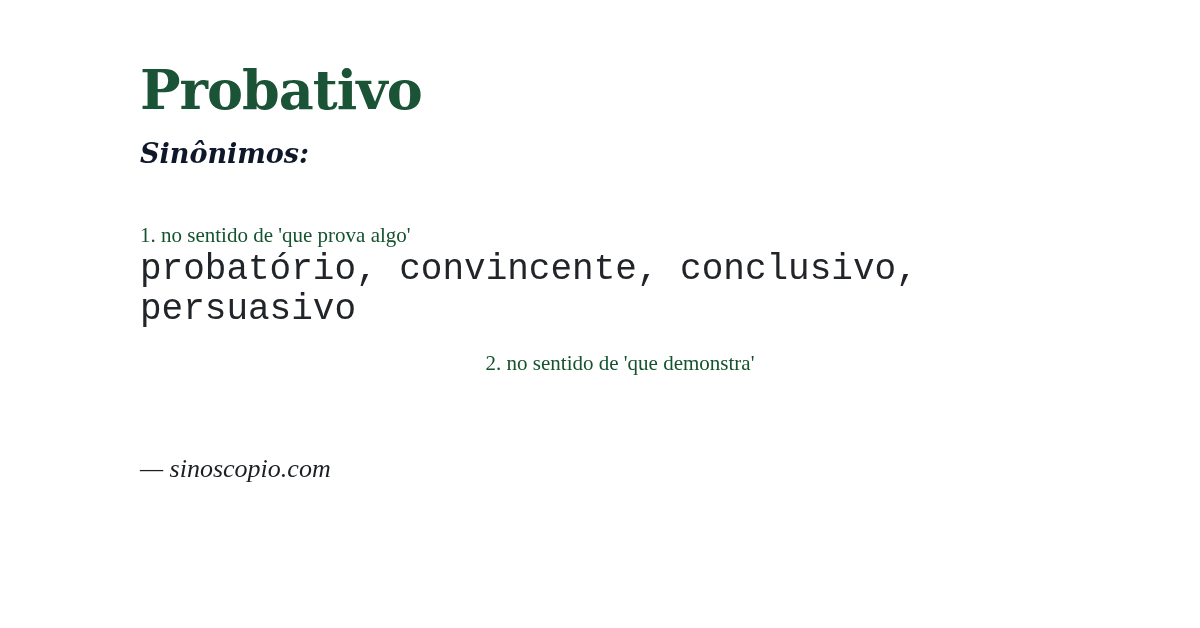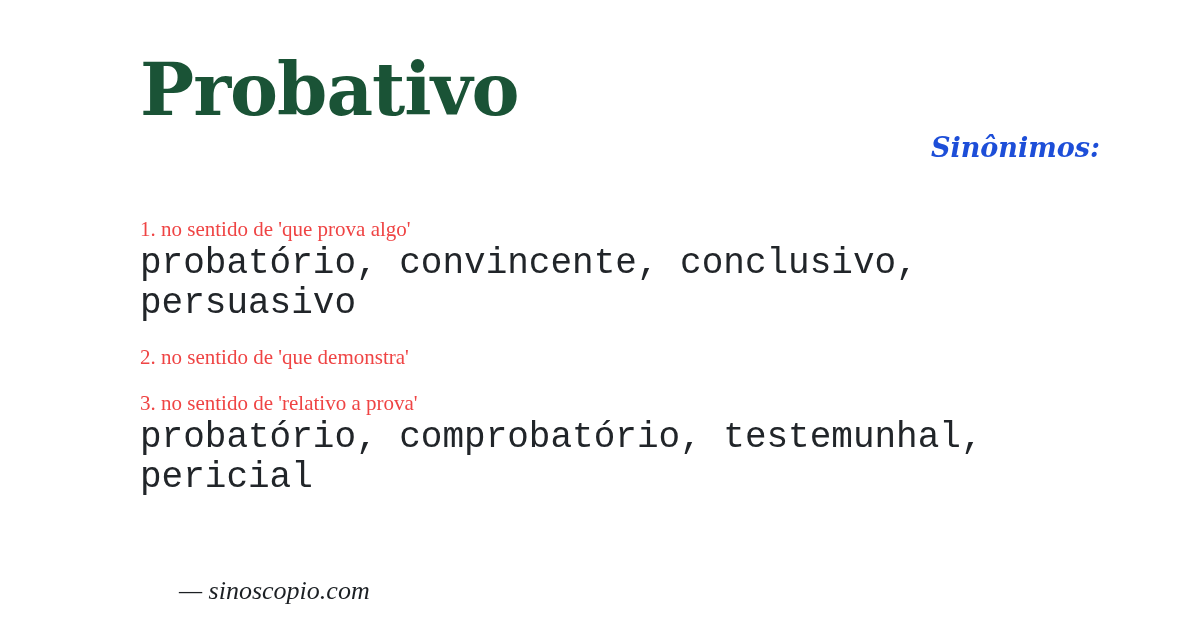--- a/index.html
+++ b/index.html
@@ -13,67 +13,66 @@
     width: 1200px;
     height: 628px;
     background: #ffffff;
     overflow: hidden;
     padding: 58px 100px 0 140px;
     font-family: "Liberation Serif", "DejaVu Serif", serif;
   }
 
   .word-title {
     font-family: "DejaVu Serif", "Liberation Serif", serif;
-    font-size: 72px;
+    font-size: 54px;
     line-height: 64px;
     font-weight: 700;
     letter-spacing: -1px;
     color: #1a5336;
   }
 
   .synonyms-heading {
     font-family: "DejaVu Serif", "Liberation Serif", serif;
     font-size: 27px;
     line-height: 36px;
     font-weight: 700;
     font-style: italic;
-    color: #1d4ed8;
-    margin-top: 8px;
-    text-align: right;
+    color: #0f172a;
+    margin-top: 14px;
   }
 
   .senses {
     margin-top: 50px;
   }
 
   .sense + .sense {
     margin-top: 20px;
+    text-align: center;
   }
 
   .sense-label {
     font-size: 21px;
     line-height: 26px;
-    color: #ef4444;
+    color: #14532d;
   }
 
   .sense-synonyms {
     font-size: 36px;
     line-height: 40px;
     margin-top: 2px;
     color: #212529;
     font-family: Liberation Mono, monospace;
   }
 
   .attribution {
     margin-top: 76px;
     font-size: 26px;
     line-height: 34px;
     font-style: italic;
     color: #1c2024;
-    margin-left: 39px;
   }
 </style>
 </head>
 <body>
 
 <div class="card">
 
   <h1 class="word-title">Probativo</h1>
 
   <div class="synonyms-heading">Sinônimos:</div>
@@ -82,22 +81,18 @@
 
     <div class="sense">
       <div class="sense-label">1. no sentido de 'que prova algo'</div>
       <div class="sense-synonyms">probatório, convincente, conclusivo, persuasivo</div>
     </div>
 
     <div class="sense">
       <div class="sense-label">2. no sentido de 'que demonstra'</div>
     </div>
 
-    <div class="sense">
-      <div class="sense-label">3. no sentido de 'relativo a prova'</div>
-      <div class="sense-synonyms">probatório, comprobatório, testemunhal, pericial</div>
-    </div>
 
   </div>
 
   <div class="attribution">— sinoscopio.com</div>
 
 </div>
 
 </body></html>

